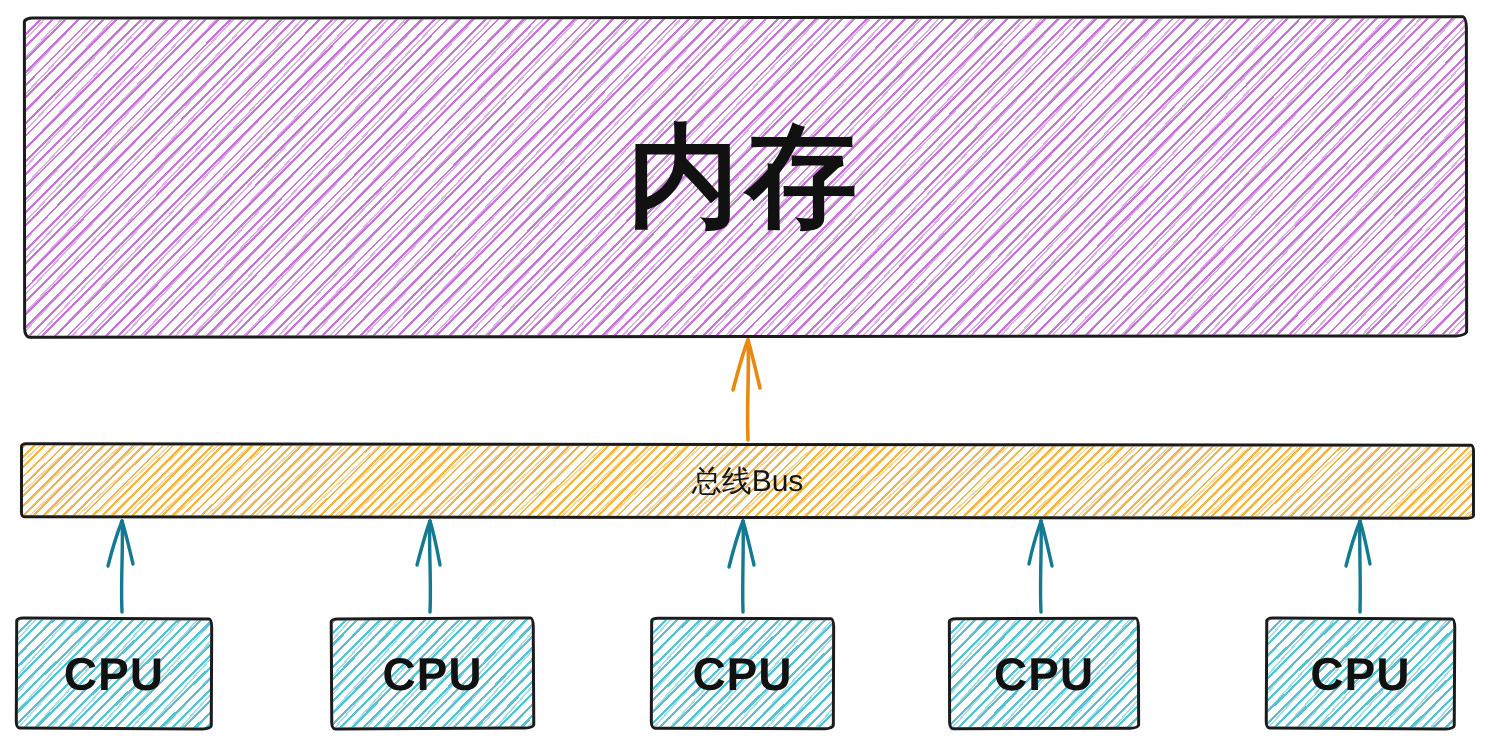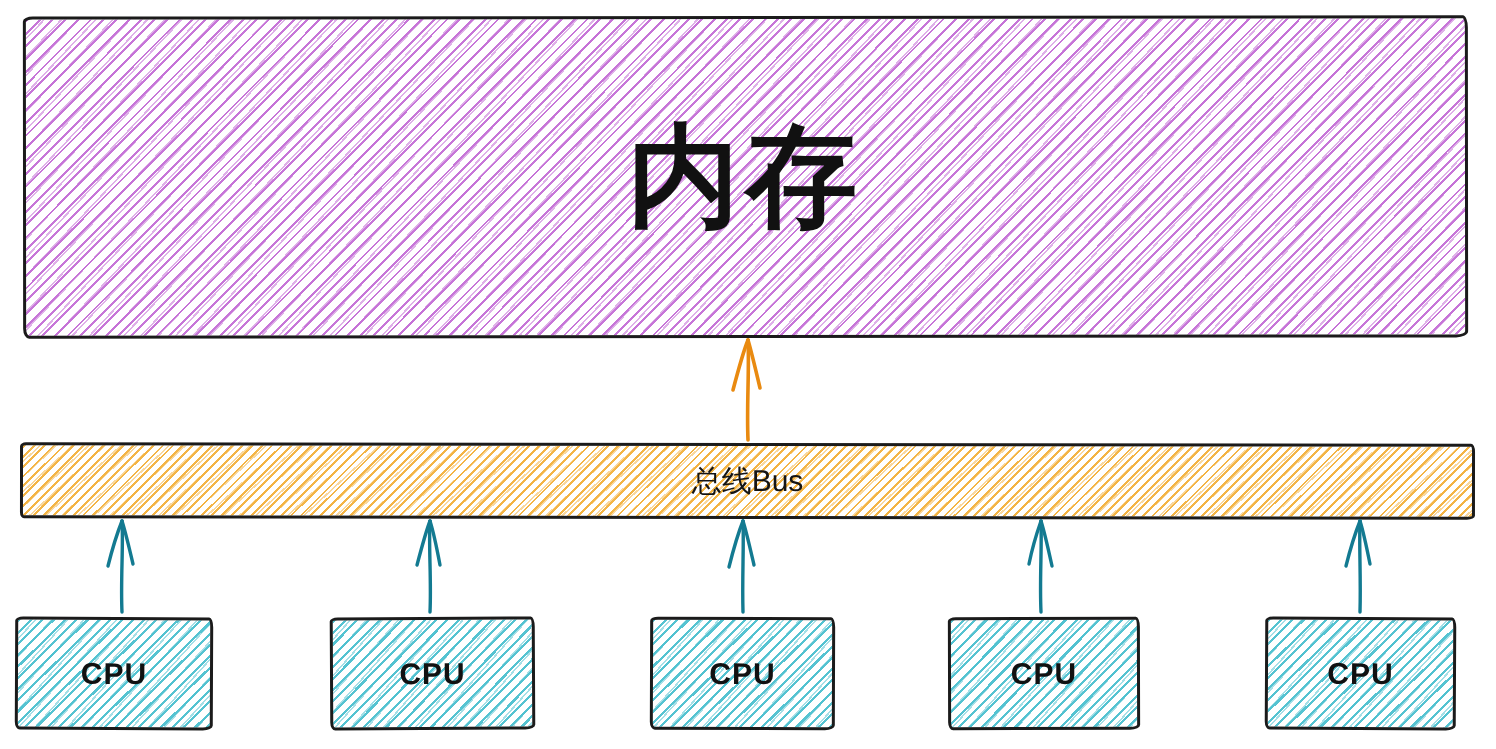--- a/index.html
+++ b/index.html
@@ -45,21 +45,21 @@
     padding:0 6px;
   }
   
   .cpu{
     top:617px;height:113px;
     border-radius:8px 4px 10px 5px / 4px 10px 5px 8px;
     background-image:
       repeating-linear-gradient(135deg, rgba(76,192,207,0.95) 0 2.2px, transparent 2.2px 8px),
       repeating-linear-gradient(132deg, rgba(76,192,207,0.5) 0 1.6px, transparent 1.6px 12px);
   }
-  .cpu-label{font-size:30px;font-weight:700;color:#111111;letter-spacing:1px;}
+  .cpu-label{font-size:46px;font-weight:700;color:#111111;letter-spacing:1px;}
   .cpu1{left:15px;width:198px;transform:rotate(0.25deg);}
   .cpu2{left:330px;width:205px;transform:rotate(-0.3deg);}
   .cpu3{left:650px;width:185px;transform:rotate(0.2deg);}
   .cpu4{left:948px;width:192px;transform:rotate(-0.15deg);}
   .cpu5{left:1265px;width:191px;transform:rotate(0.3deg);}
   
   .arrow{position:absolute;overflow:visible;}
   .arrow-orange{left:726px;top:336px;}
   .a1{left:102px;}  .a2{left:410px;} .a3{left:723px;} .a4{left:1021px;} .a5{left:1340px;}
   .arrow-teal{top:518px;}

